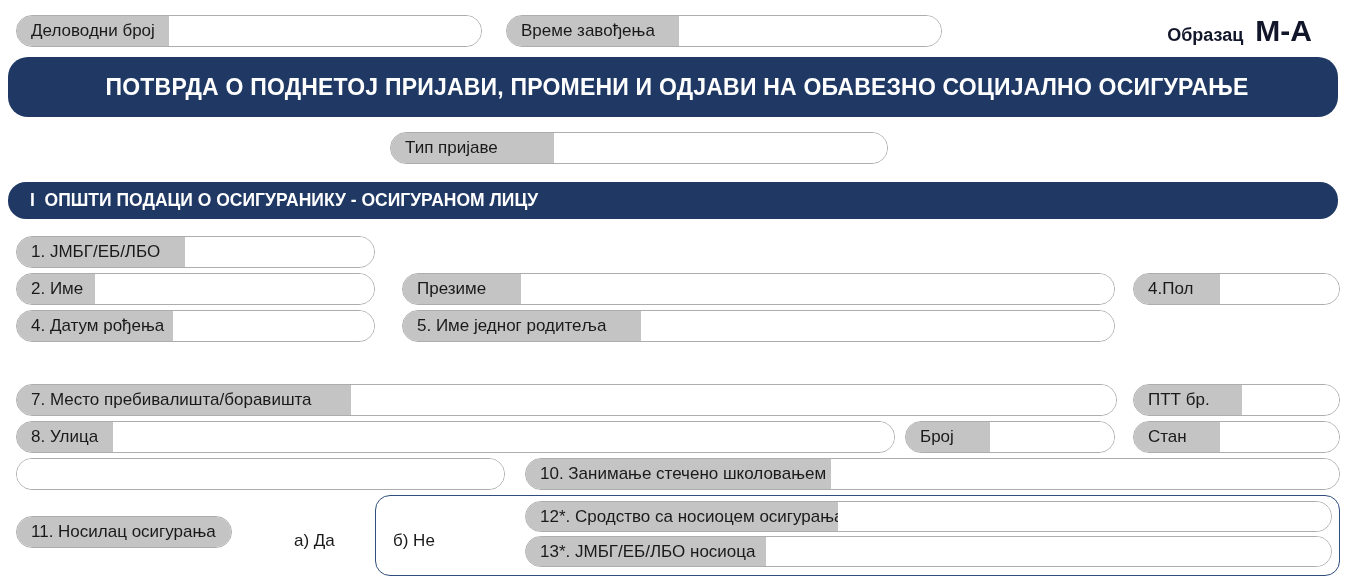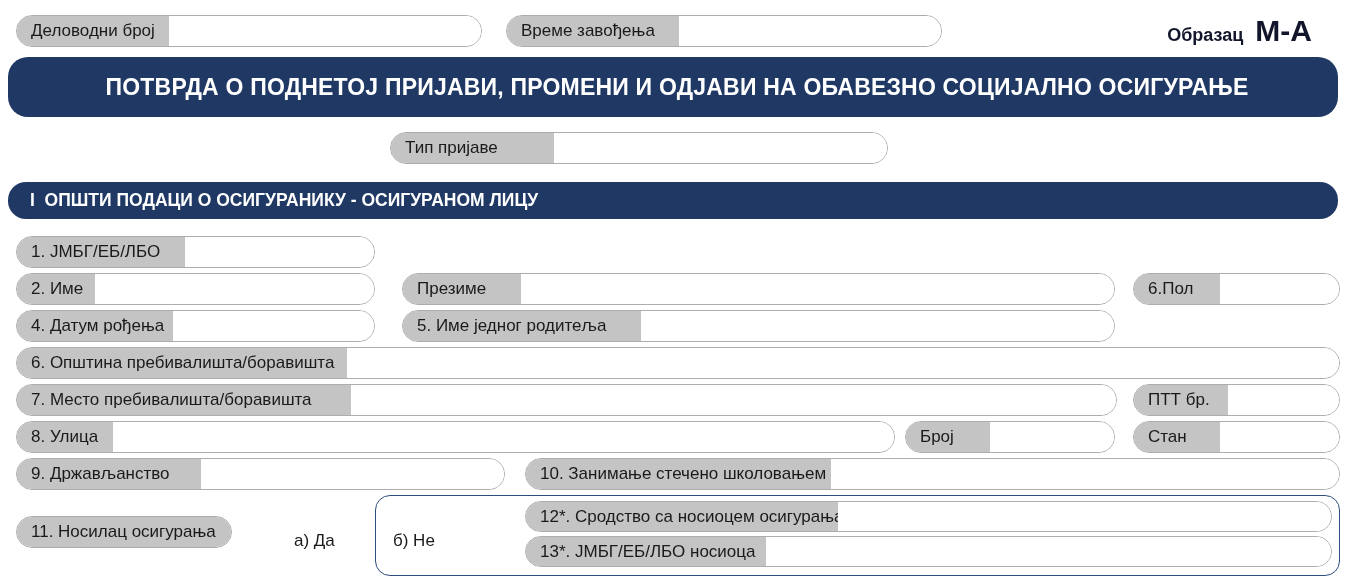--- a/index.html
+++ b/index.html
@@ -83,62 +83,57 @@
 
   <div class="pill" style="left:16px;top:273px;width:359px">
     <span class="pill-label" style="width:78px">2. Име</span>
     <span class="pill-input"></span>
   </div>
   <div class="pill" style="left:402px;top:273px;width:713px">
     <span class="pill-label" style="width:118px">Презиме</span>
     <span class="pill-input"></span>
   </div>
   <div class="pill" style="left:1133px;top:273px;width:207px">
-    <span class="pill-label" style="width:86px">6.Пол</span>
+    <span class="pill-label" style="width:86px">4.Пол</span>
     <span class="pill-input"></span>
   </div>
 
   <div class="pill" style="left:16px;top:310px;width:359px">
     <span class="pill-label" style="width:156px">4. Датум рођења</span>
     <span class="pill-input"></span>
   </div>
   <div class="pill" style="left:402px;top:310px;width:713px">
     <span class="pill-label" style="width:238px">5. Име једног родитеља</span>
     <span class="pill-input"></span>
   </div>
 
-  <div class="pill" style="left:16px;top:347px;width:1324px">
-    <span class="pill-label" style="width:330px">6. Општина пребивалишта/боравишта</span>
-    <span class="pill-input"></span>
-  </div>
 
   <div class="pill" style="left:16px;top:384px;width:1101px">
     <span class="pill-label" style="width:334px">7. Место пребивалишта/боравишта</span>
     <span class="pill-input"></span>
   </div>
   <div class="pill" style="left:1133px;top:384px;width:207px">
-    <span class="pill-label" style="width:94px">ПТТ бр.</span>
+    <span class="pill-label" style="width:108px">ПТТ бр.</span>
     <span class="pill-input"></span>
   </div>
 
   <div class="pill" style="left:16px;top:421px;width:879px">
     <span class="pill-label" style="width:96px">8. Улица</span>
     <span class="pill-input"></span>
   </div>
   <div class="pill" style="left:905px;top:421px;width:210px">
     <span class="pill-label" style="width:84px">Број</span>
     <span class="pill-input"></span>
   </div>
   <div class="pill" style="left:1133px;top:421px;width:207px">
     <span class="pill-label" style="width:86px">Стан</span>
     <span class="pill-input"></span>
   </div>
 
   <div class="pill" style="left:16px;top:458px;width:489px">
-    <span class="pill-label" style="width:184px">9. Држављанство</span>
     <span class="pill-input"></span>
   </div>
   <div class="pill" style="left:525px;top:458px;width:815px">
     <span class="pill-label" style="width:305px">10. Занимање стечено школовањем</span>
     <span class="pill-input"></span>
   </div>
 
   <div class="group-box"></div>
 
   <div class="pill label-only" style="left:16px;top:516px;width:216px">

